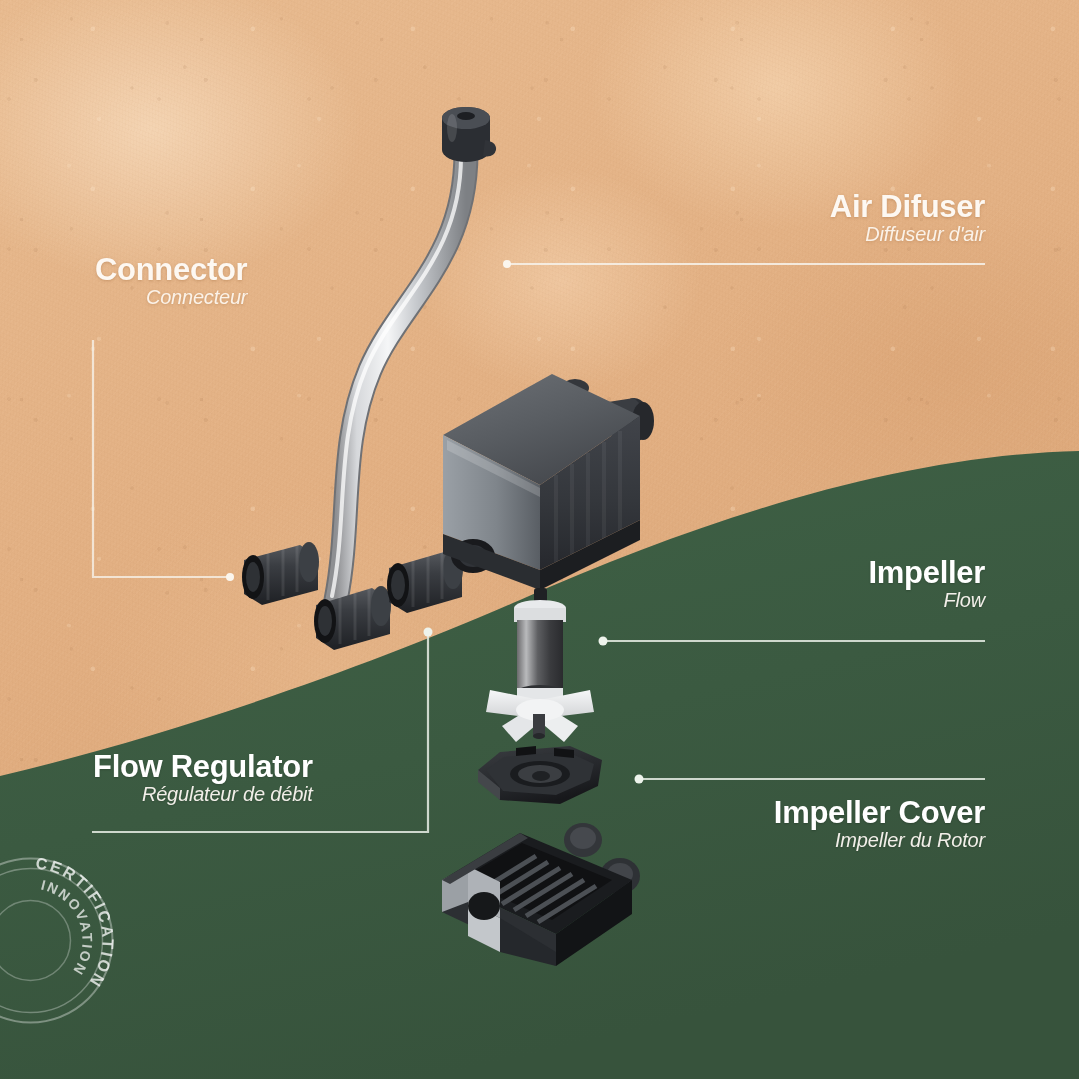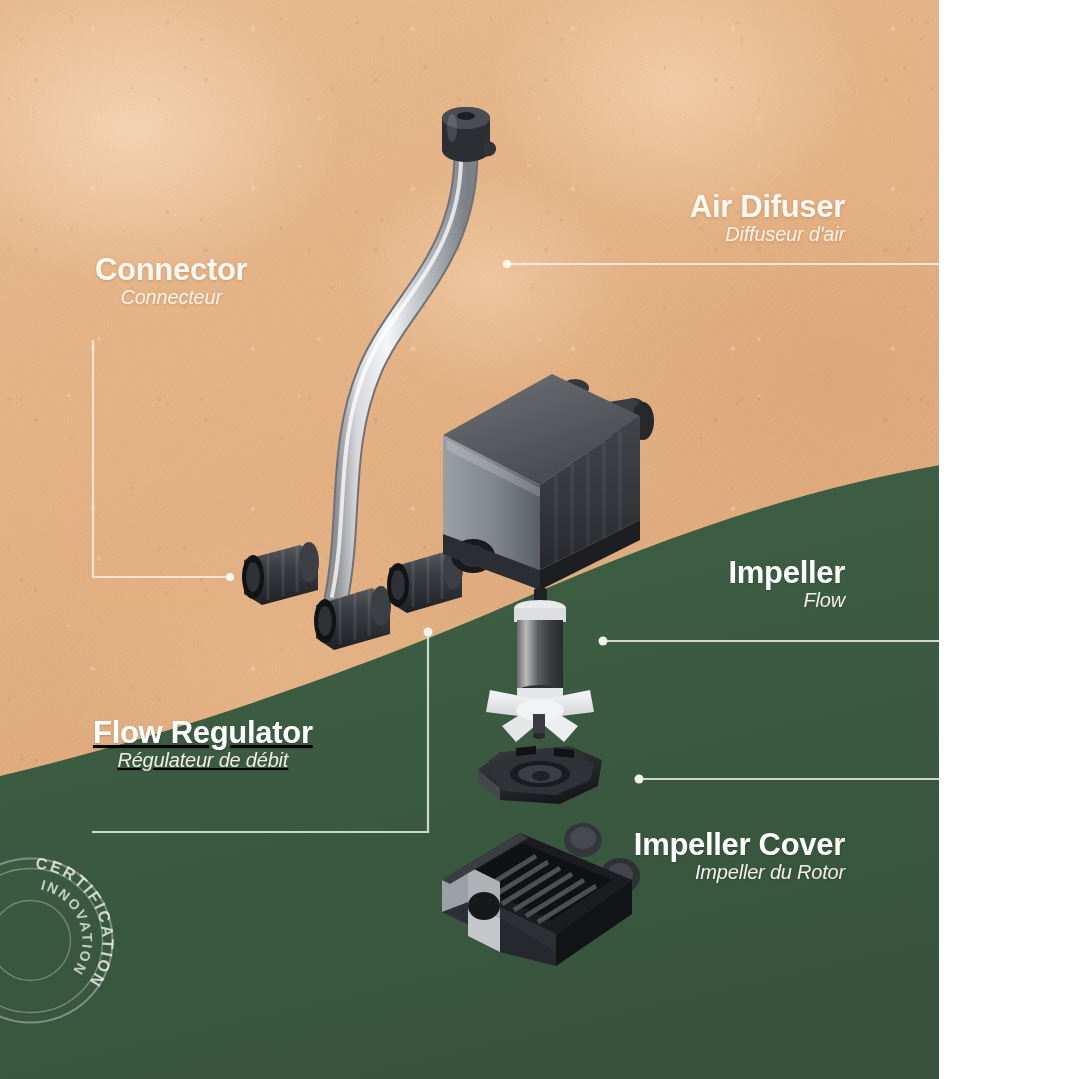--- a/index.html
+++ b/index.html
@@ -2,21 +2,21 @@
 <html><head>
 <meta charset="utf-8">
 <style>
   html, body {
     margin: 0;
     padding: 0;
     background: #ffffff;
   }
   #stage {
     position: relative;
-    width: 939px;
+    width: 1079px;
     height: 1079px;
     overflow: hidden;
     font-family: "Liberation Sans", sans-serif;
     background: #e2b184;
   }
 
   
   .kraft {
     position: absolute;
     inset: 0;
@@ -74,21 +74,21 @@
   }
   .label .fr {
     font-style: italic;
     font-size: 20px;
     line-height: 1.18;
     color: #f2efe9;
     letter-spacing: -0.2px;
     text-shadow: 0 1px 2px rgba(0,0,0,.15);
   }
   .label.right { text-align: right; }
-  .label.left  { text-align: center; }
+  .label.left  { text-align: right; }
   .label.on-kraft .en { color: #fdf8f2; text-shadow: 0 1px 3px rgba(150,95,50,.35); }
   .label.on-kraft .fr { color: #fbf2e8; text-shadow: 0 1px 3px rgba(150,95,50,.30); }
 
   
   .leader { position: absolute; pointer-events: none; }
 
   
   .badge { position: absolute; left: -62px; top: 848px; width: 185px; height: 185px; }
 </style>
 </head>
@@ -328,26 +328,26 @@
   <div class="label left on-kraft" style="left:95px; top:253px;">
     <div class="en">Connector</div>
     <div class="fr">Connecteur</div>
   </div>
 
   <div class="label right" style="right:94px; top:556px;text-align:right;">
     <div class="en">Impeller</div>
     <div class="fr">Flow</div>
   </div>
 
-  <div class="label right" style="right:94px; top:796px;margin-top:32px;">
+  <div class="label right" style="right:94px; top:796px;">
     <div class="en">Impeller Cover</div>
     <div class="fr">Impeller du Rotor</div>
   </div>
 
-  <div class="label left" style="left:93px; top:716px;text-decoration:underline;">
+  <div class="label left" style="left:93px; top:750px;">
     <div class="en">Flow Regulator</div>
     <div class="fr">Régulateur de débit</div>
   </div>
 
   <svg class="badge" viewBox="0 0 185 185">
     <defs>
       <path id="arcOuter" d="M 92.5 92.5 m -72 0 a 72 72 0 1 1 144 0 a 72 72 0 1 1 -144 0"></path>
       <path id="arcInner" d="M 92.5 92.5 m -52 0 a 52 52 0 1 1 104 0 a 52 52 0 1 1 -104 0"></path>
     </defs>
     <circle cx="92.5" cy="92.5" r="82" fill="none" stroke="rgba(255,255,255,.35)" stroke-width="2"></circle>

